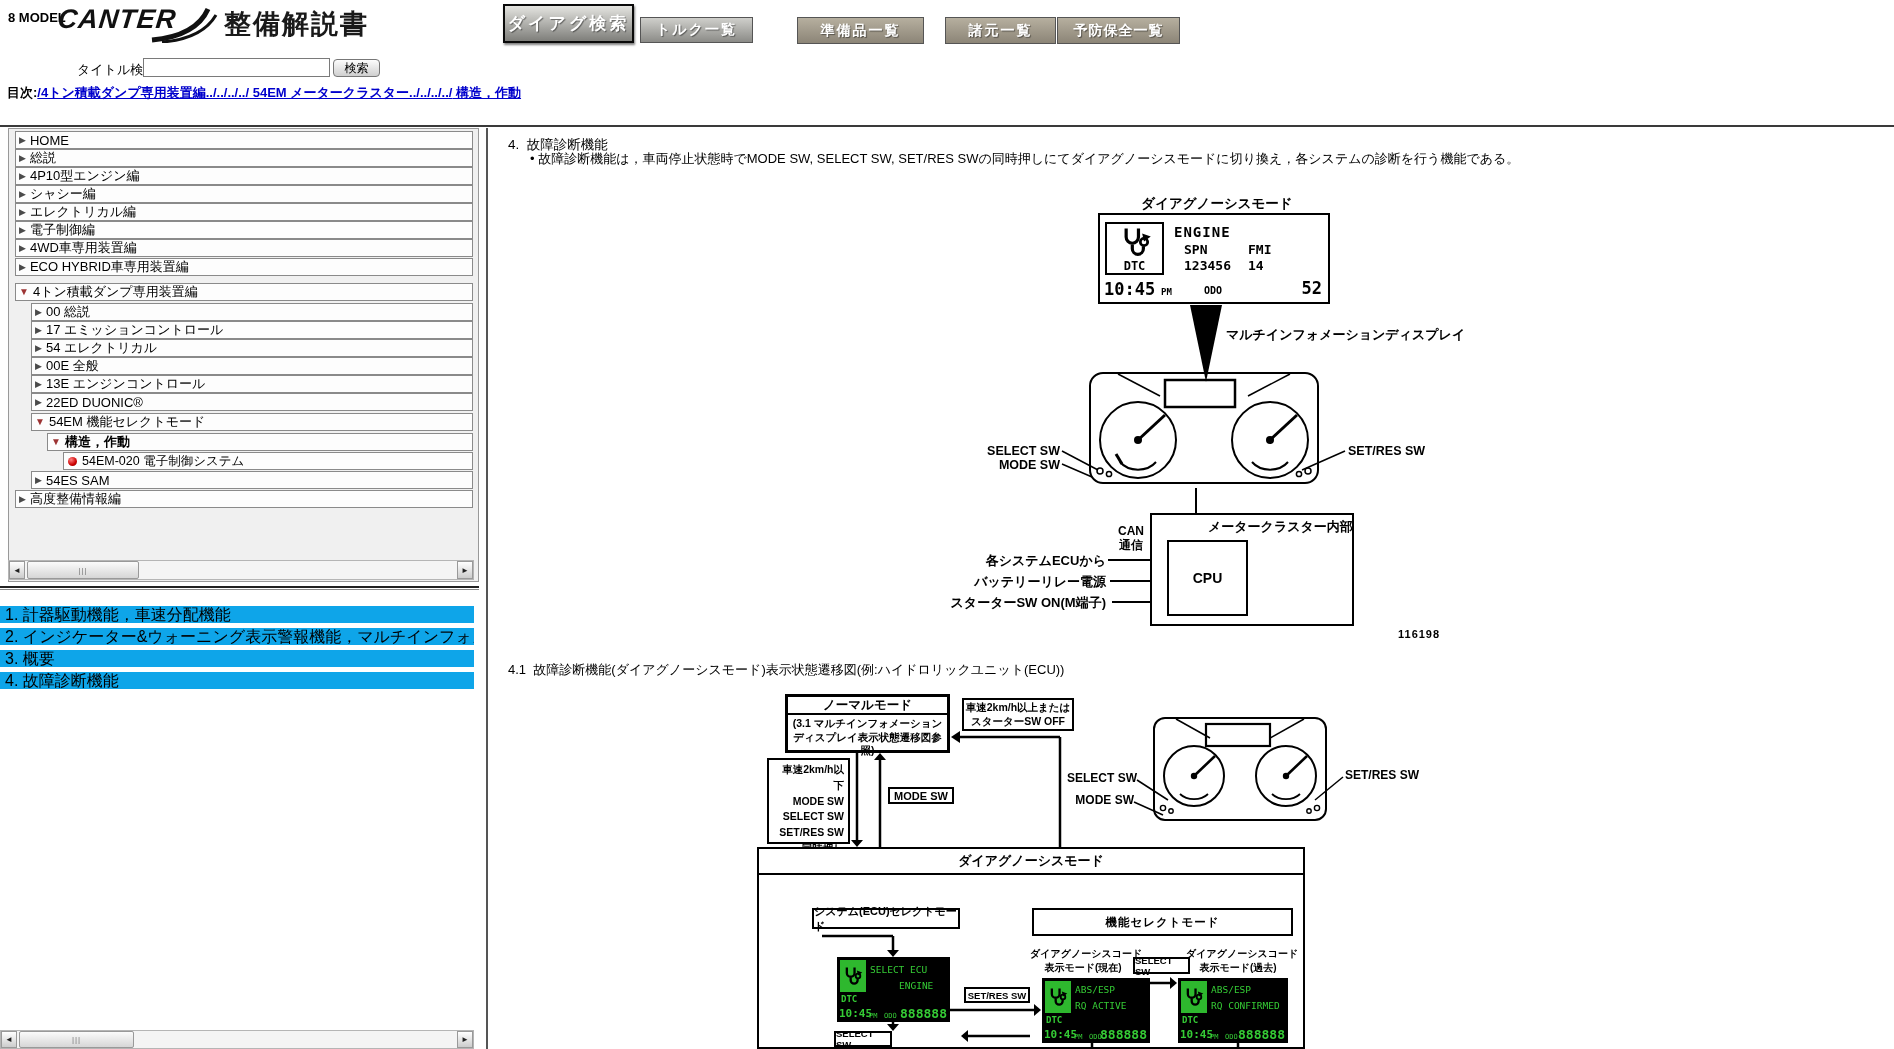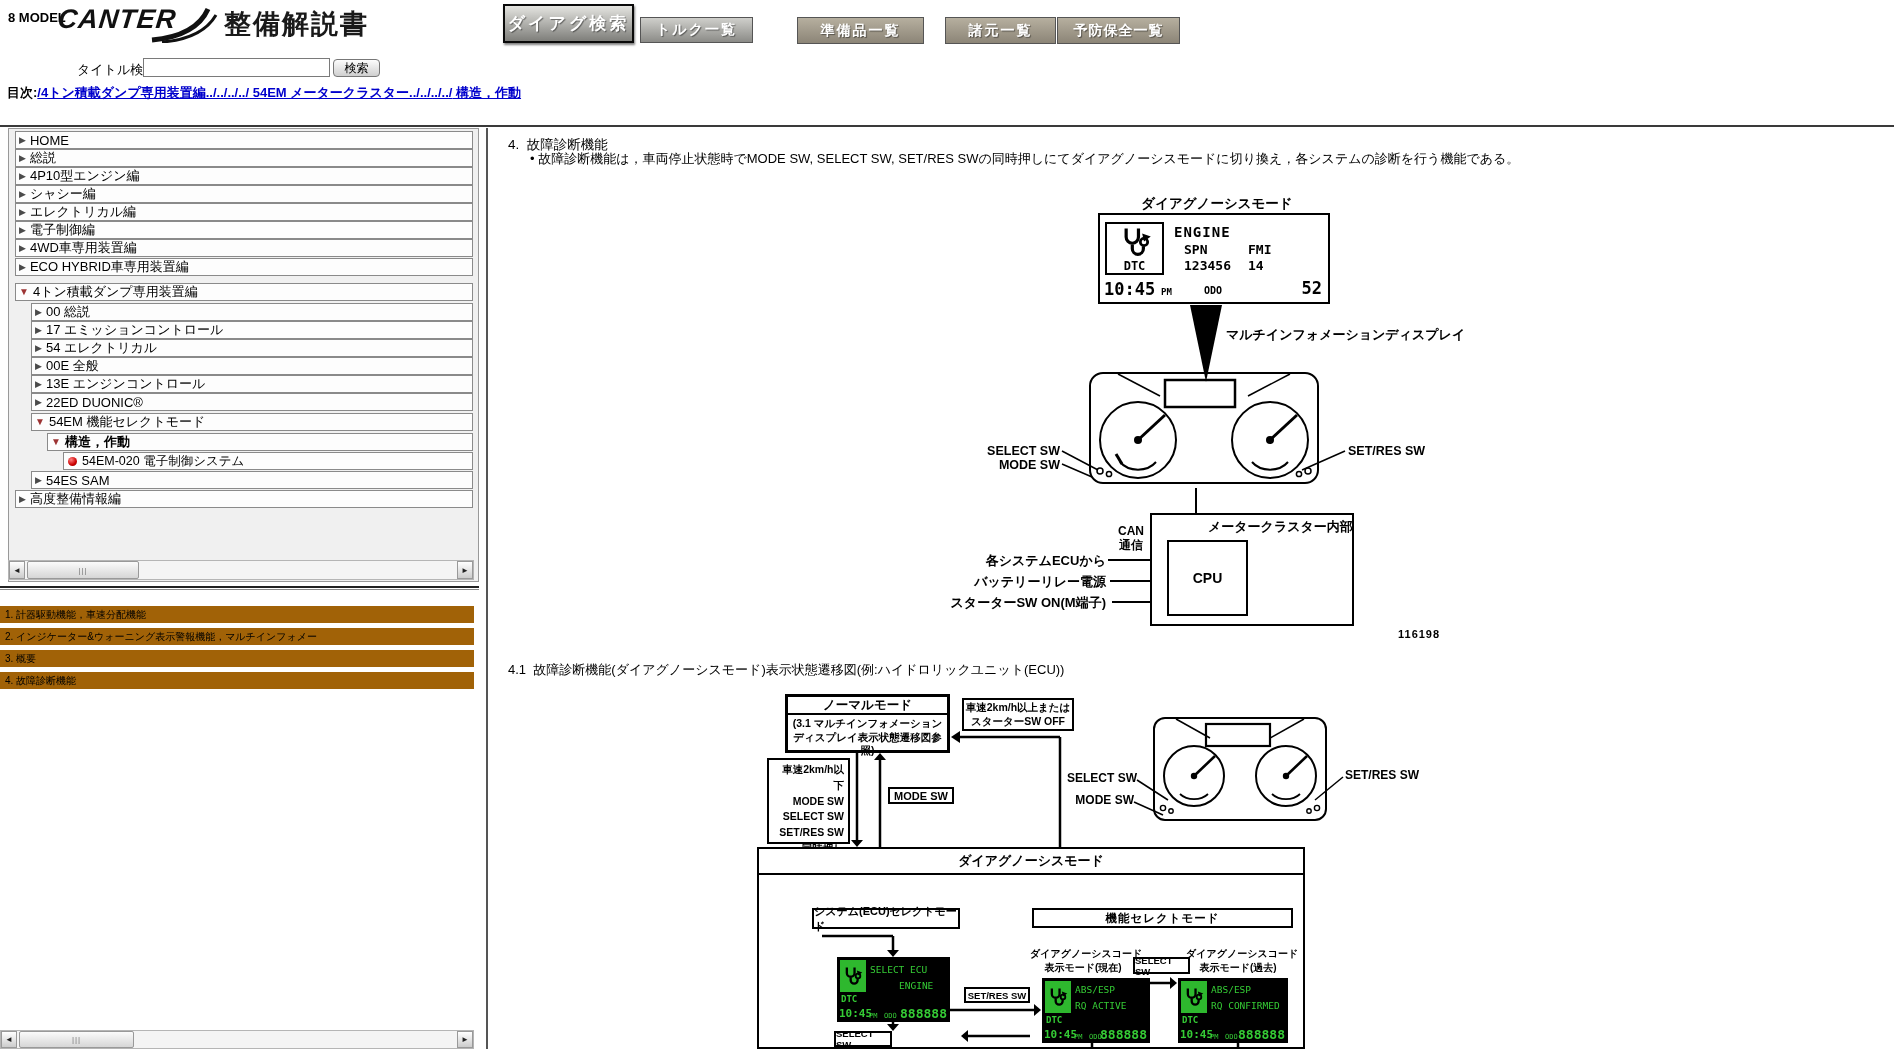--- a/index.html
+++ b/index.html
@@ -34,21 +34,21 @@
              background:radial-gradient(circle at 35% 30%,#ff8080,#cc0000 60%,#800000)}
   .trow.bold{font-weight:700}
   
   .sbar{background:#f4f4f4;border:1px solid #b5b5b5;display:flex;align-items:stretch}
   .sbtn{width:16px;background:linear-gradient(#fff,#ccc);border:1px solid #999;
         font-size:8px;color:#222;display:flex;align-items:center;justify-content:center;cursor:pointer}
   .sthumb{background:linear-gradient(#fbfbfb,#d6d6d6);border:1px solid #999;border-radius:2px;
           display:flex;align-items:center;justify-content:center;cursor:grab;
           font-size:8px;color:#777;letter-spacing:1px}
   
-  .tocbar{position:absolute;height:17px;background:#a16207;font-size:10px;line-height:17px;
+  .tocbar{position:absolute;height:17px;background:#0ea5e9;font-size:16px;line-height:17px;
           padding-left:5px;white-space:nowrap;overflow:hidden;width:474px;cursor:pointer}
   
   .h4t{font-size:13.5px;color:#000}
   .blbl{font-weight:700;font-size:13px;white-space:nowrap}
   .bx{position:absolute;border:2px solid #000;background:#fff}
   .ctr{display:flex;align-items:center;justify-content:center;}
   .mono{font-family:"DejaVu Sans Mono","Liberation Mono",monospace}
   
   .gdisp{position:absolute;background:#000}
   .gtx{position:absolute;color:#35cc35;font-family:"DejaVu Sans Mono","Liberation Mono",monospace;white-space:nowrap}
@@ -316,21 +316,21 @@
   <div class="abs flowlbl" style="left:1055px;top:771px;width:82px;text-align:right;font-size:12px">SELECT SW</div>
   <div class="abs flowlbl" style="left:1060px;top:793px;width:74px;text-align:right;font-size:12px">MODE SW</div>
   <div class="abs flowlbl" style="left:1345px;top:768px;font-size:12px">SET/RES SW</div>
 
   <div class="bx" style="left:757px;top:847px;width:548px;height:202px"></div>
   <div class="abs blbl" style="left:757px;top:852px;width:548px;text-align:center;font-size:13px">ダイアグノーシスモード</div>
   <div class="abs" style="left:759px;top:873px;width:544px;height:2px;background:#000"></div>
 
   <div class="bx ctr" style="left:812px;top:908px;width:148px;height:21px;font-weight:700;font-size:11px">システム(ECU)セレクトモード</div>
 
-  <div class="bx ctr" style="left:1032px;top:908px;width:261px;height:20px;font-weight:700;font-size:11.5px;letter-spacing:1px">機能セレクトモード</div>
+  <div class="bx ctr" style="left:1032px;top:908px;width:261px;height:28px;font-weight:700;font-size:11.5px;letter-spacing:1px">機能セレクトモード</div>
 
   <div class="abs flowlbl" style="left:1030px;top:947px;width:106px;text-align:center;font-size:10px;line-height:1.35">
     <div>ダイアグノーシスコード</div>
     <div>表示モード(現在)</div>
   </div>
   <div class="bx ctr" style="left:1133px;top:957px;width:57px;height:17px;font-weight:700;font-size:9.5px">SELECT SW</div>
   <div class="abs flowlbl" style="left:1186px;top:947px;width:104px;text-align:center;font-size:10px;line-height:1.35">
     <div>ダイアグノーシスコード</div>
     <div>表示モード(過去)</div>
   </div>

